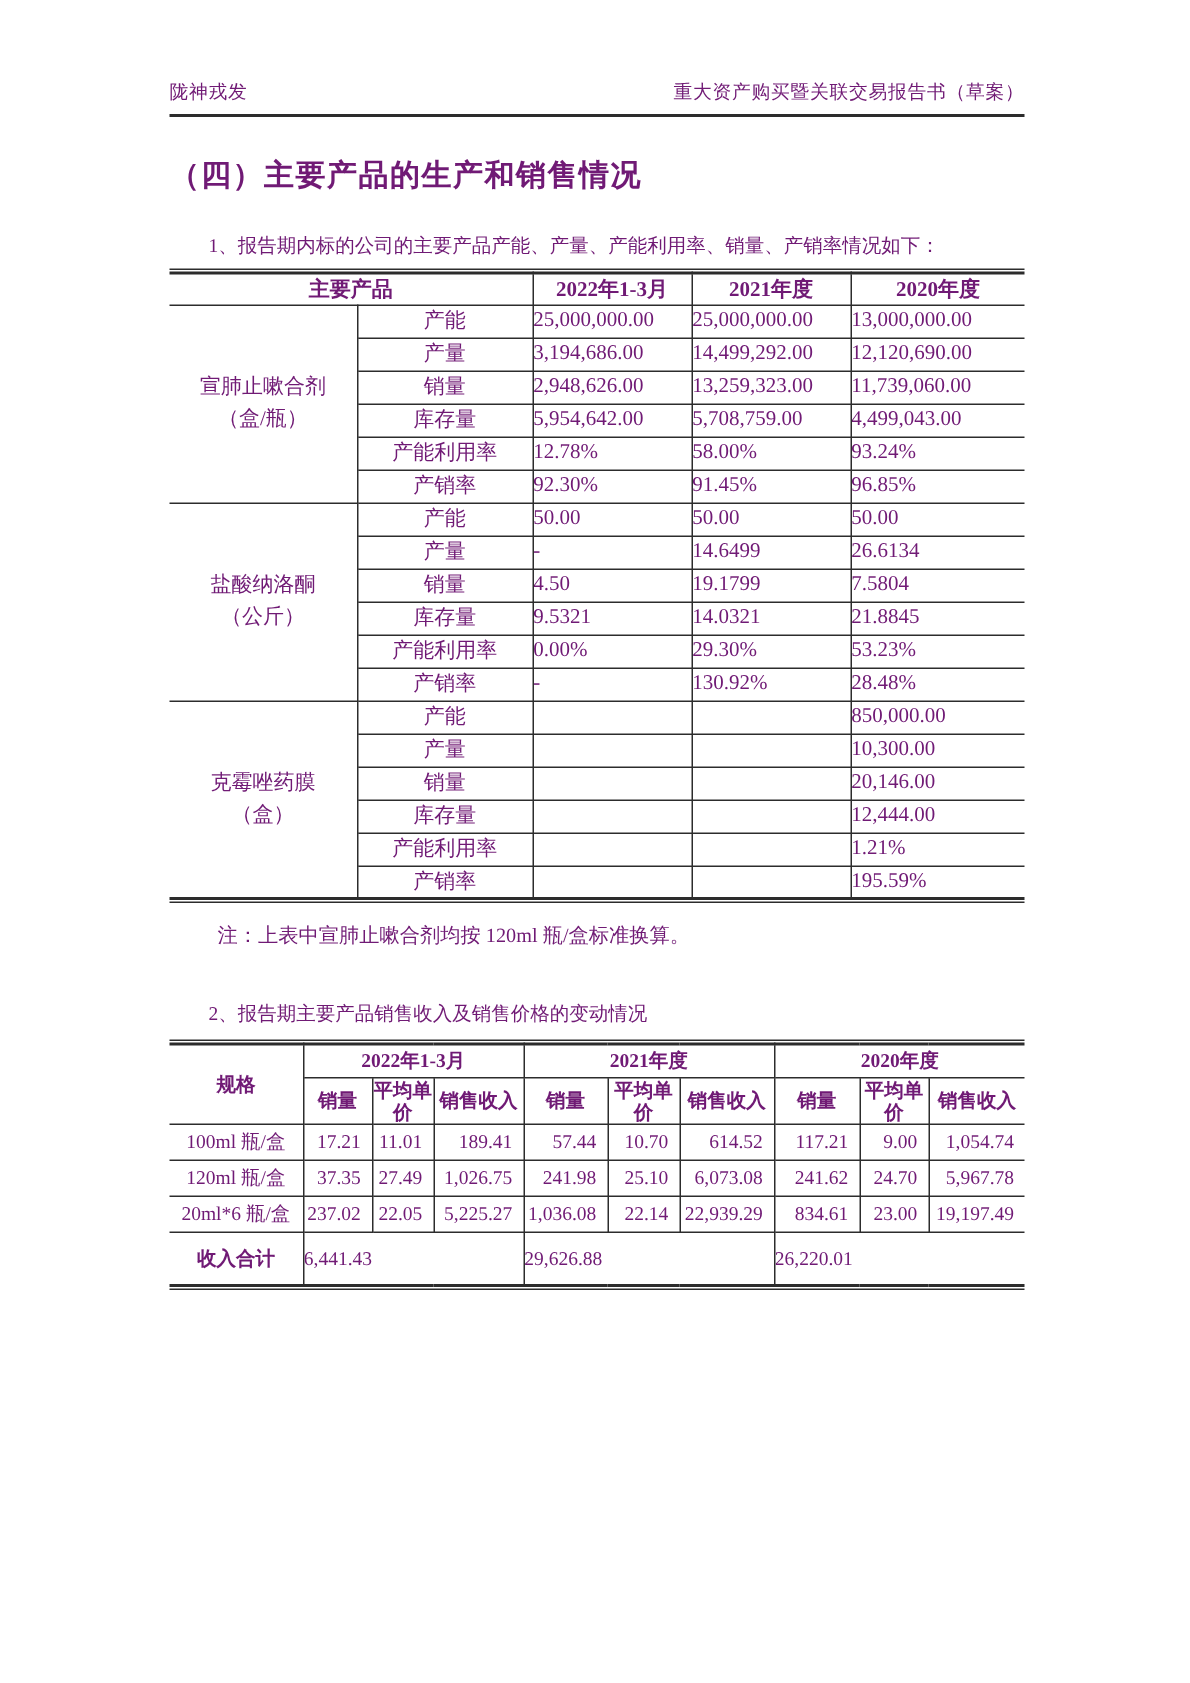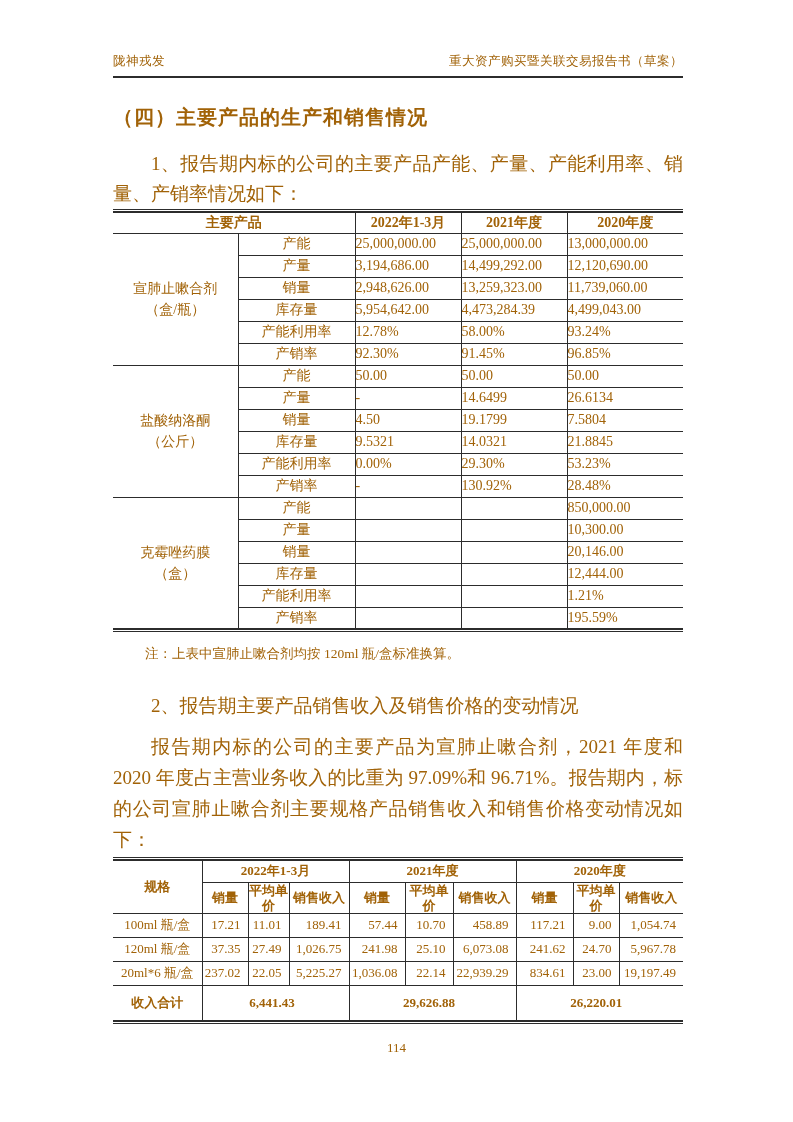--- a/index.html
+++ b/index.html
@@ -1,39 +1,39 @@
 <!DOCTYPE html>
 <html><head>
 <meta charset="utf-8">
 <style>
   * { margin:0; padding:0; box-sizing:border-box; }
   html,body { background:#ffffff; }
   .page {
     position:relative; width:793px; height:1122px; background:#ffffff;
     font-family:"Liberation Serif","DejaVu Serif",serif;
-    color:#a16207; overflow:hidden; margin:0 auto;
+    color:#701a75; overflow:hidden; margin:0 auto;
   }
   .content { margin-left:113px; margin-right:110px; } 
 
   
   .doc-header { padding-top:53px; }
   .doc-header .rule {
     display:flex; justify-content:space-between; align-items:flex-end;
     border-bottom:2px solid #2c2c2c; padding-bottom:6px;
     font-size:12.5px; letter-spacing:0.5px;
   }
 
   
   .section-title {
     margin-top:25px;
     font-family:"Liberation Sans","DejaVu Sans",sans-serif;
     font-weight:700; font-size:20px; letter-spacing:1px; line-height:28px;
   }
   .para {
-    font-size:19px; line-height:30px; text-align:justify; text-indent:2em;
+    font-size:13px; line-height:30px; text-align:justify; text-indent:2em;
   }
   .para1 { margin-top:18px; }
   .para2-heading { margin-top:26px; line-height:31px; }
   .para2-body { margin-top:10px; line-height:31px; }
   .units-note { font-size:13.5px; line-height:20px; text-align:right; }
   .table-note { margin-top:12px; font-size:13.5px; line-height:20px; padding-left:32px; }
 
   
   .tbl-wrap { border-top:1px solid #2c2c2c; padding-top:1px;
               border-bottom:1px solid #2c2c2c; padding-bottom:1px; }
@@ -57,21 +57,21 @@
   .t1 .prod span { display:block; line-height:21px; }
 
   
   .t2 td { font-size:13px; }
   .t2 .hd { font-weight:700; text-align:center; }
   .t2 .yr { height:22px; }
   .t2 .sub { height:30px; line-height:15px; white-space:normal; }
   .t2 .spec { text-align:center; height:24px; }
   .t2 .num { text-align:right; padding-right:7px; height:24px;margin-top:48px; }
   .t2 .total-label { font-weight:700; text-align:center; height:36px; }
-  .t2 .total-num { font-weight:700; text-align:center; padding-right:7px; height:28px; }
+  .t2 .total-num { font-weight:400; text-align:left; padding-right:7px; height:28px; }
 
   
   .page-number {
     position:absolute; top:1040px; left:0; width:100%;
     text-align:center; font-size:13px;
   }
 </style>
 </head>
 <body>
 
@@ -123,21 +123,21 @@
         </tr>
         <tr>
           <td class="metric">销量</td>
           <td class="num">2,948,626.00</td>
           <td class="num">13,259,323.00</td>
           <td class="num">11,739,060.00</td>
         </tr>
         <tr>
           <td class="metric">库存量</td>
           <td class="num">5,954,642.00</td>
-          <td class="num">4,473,284.39</td>
+          <td class="num">5,708,759.00</td>
           <td class="num">4,499,043.00</td>
         </tr>
         <tr>
           <td class="metric">产能利用率</td>
           <td class="num">12.78%</td>
           <td class="num">58.00%</td>
           <td class="num">93.24%</td>
         </tr>
         <tr>
           <td class="metric">产销率</td>
@@ -227,21 +227,20 @@
           <td class="num"></td>
           <td class="num">195.59%</td>
         </tr>
       </tbody>
     </table>
   </div>
 
   <div class="content table-note">注：上表中宣肺止嗽合剂均按 120ml 瓶/盒标准换算。</div>
 
   <div class="content para para2-heading">2、报告期主要产品销售收入及销售价格的变动情况</div>
-  <div class="content para para2-body">报告期内标的公司的主要产品为宣肺止嗽合剂，2021 年度和 2020 年度占主营业务收入的比重为 97.09%和 96.71%。报告期内，标的公司宣肺止嗽合剂主要规格产品销售收入和销售价格变动情况如下：</div>
 
   <div class="content tbl-wrap t2-wrap">
     <table class="t2">
       <colgroup>
         <col style="width:89px">
         <col style="width:46px">
           <col style="width:41px">
           <col style="width:60px">
         <col style="width:56px">
           <col style="width:48px">
@@ -268,21 +267,21 @@
           <td class="hd sub">平均单价</td>
           <td class="hd sub">销售收入</td>
         </tr>
         <tr>
           <td class="spec">100ml 瓶/盒</td>
           <td class="num">17.21</td>
           <td class="num">11.01</td>
           <td class="num">189.41</td>
           <td class="num">57.44</td>
           <td class="num">10.70</td>
-          <td class="num">458.89</td>
+          <td class="num">614.52</td>
           <td class="num">117.21</td>
           <td class="num">9.00</td>
           <td class="num">1,054.74</td>
         </tr>
         <tr>
           <td class="spec">120ml 瓶/盒</td>
           <td class="num">37.35</td>
           <td class="num">27.49</td>
           <td class="num">1,026.75</td>
           <td class="num">241.98</td>
@@ -307,15 +306,14 @@
         <tr>
           <td class="total-label">收入合计</td>
           <td class="total-num" colspan="3">6,441.43</td>
           <td class="total-num" colspan="3">29,626.88</td>
           <td class="total-num" colspan="3">26,220.01</td>
         </tr>
       </tbody>
     </table>
   </div>
 
-  <div class="page-number">114</div>
 
 </div>
 
 </body></html>

